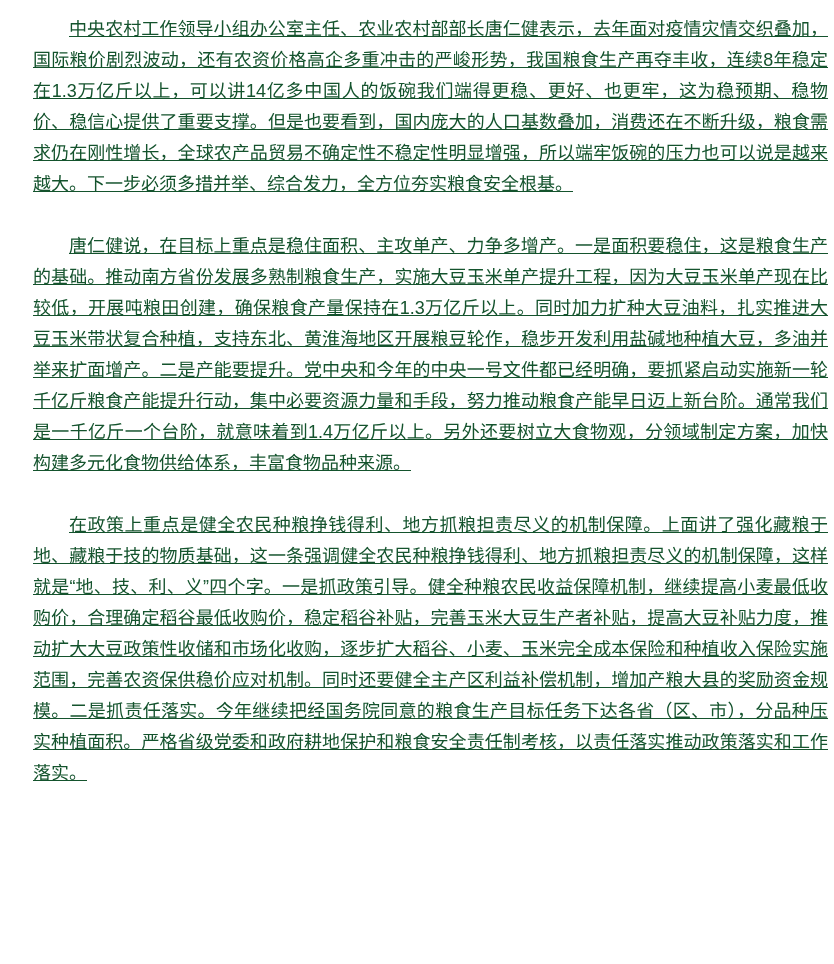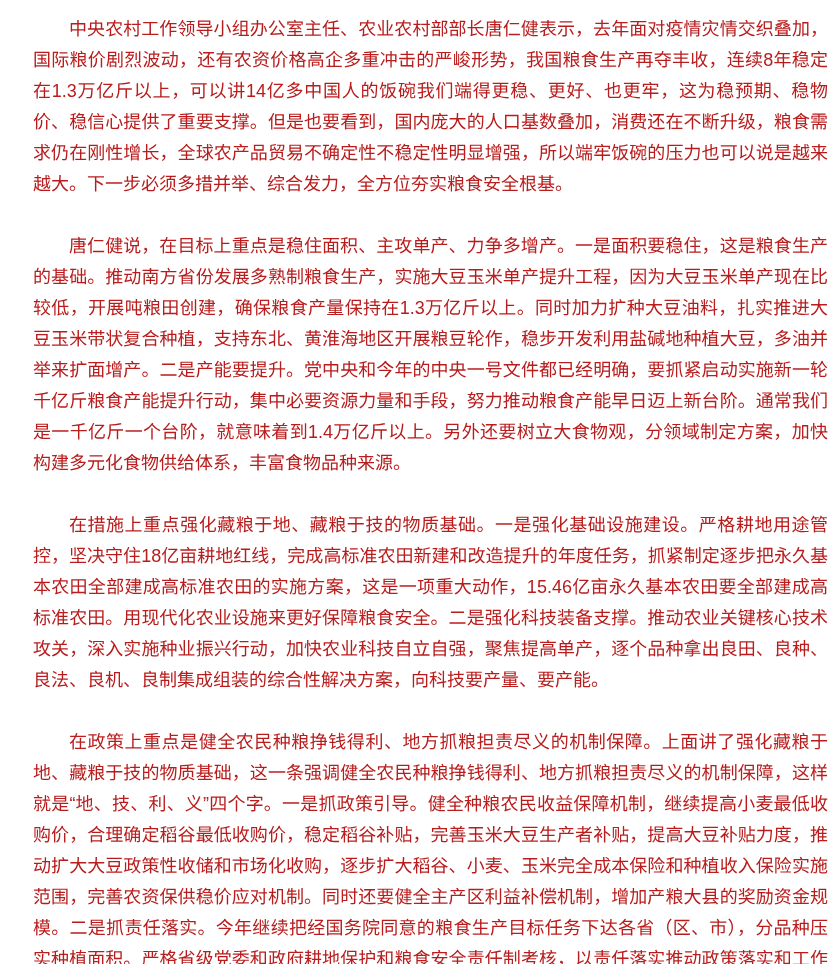--- a/index.html
+++ b/index.html
@@ -22,27 +22,27 @@
   }
   .article p {
     margin: 0 0 31px 0;
     font-size: 18px;
     line-height: 31px;
     letter-spacing: 0;
     text-align: justify;
     text-justify: inter-ideograph;
     text-indent: 2em;
     word-break: break-all;
-    color: #b91c1c;
+    color: #14532d;
+    text-decoration: underline;
   }
   .article p:last-child {
     margin-bottom: 0;
   }
 </style>
 </head>
 <body>
 
 <main class="article">
   <p>中央农村工作领导小组办公室主任、农业农村部部长唐仁健表示，去年面对疫情灾情交织叠加，国际粮价剧烈波动，还有农资价格高企多重冲击的严峻形势，我国粮食生产再夺丰收，连续8年稳定在1.3万亿斤以上，可以讲14亿多中国人的饭碗我们端得更稳、更好、也更牢，这为稳预期、稳物价、稳信心提供了重要支撑。但是也要看到，国内庞大的人口基数叠加，消费还在不断升级，粮食需求仍在刚性增长，全球农产品贸易不确定性不稳定性明显增强，所以端牢饭碗的压力也可以说是越来越大。下一步必须多措并举、综合发力，全方位夯实粮食安全根基。</p>
   <p>唐仁健说，在目标上重点是稳住面积、主攻单产、力争多增产。一是面积要稳住，这是粮食生产的基础。推动南方省份发展多熟制粮食生产，实施大豆玉米单产提升工程，因为大豆玉米单产现在比较低，开展吨粮田创建，确保粮食产量保持在1.3万亿斤以上。同时加力扩种大豆油料，扎实推进大豆玉米带状复合种植，支持东北、黄淮海地区开展粮豆轮作，稳步开发利用盐碱地种植大豆，多油并举来扩面增产。二是产能要提升。党中央和今年的中央一号文件都已经明确，要抓紧启动实施新一轮千亿斤粮食产能提升行动，集中必要资源力量和手段，努力推动粮食产能早日迈上新台阶。通常我们是一千亿斤一个台阶，就意味着到1.4万亿斤以上。另外还要树立大食物观，分领域制定方案，加快构建多元化食物供给体系，丰富食物品种来源。</p>
-  <p>在措施上重点强化藏粮于地、藏粮于技的物质基础。一是强化基础设施建设。严格耕地用途管控，坚决守住18亿亩耕地红线，完成高标准农田新建和改造提升的年度任务，抓紧制定逐步把永久基本农田全部建成高标准农田的实施方案，这是一项重大动作，15.46亿亩永久基本农田要全部建成高标准农田。用现代化农业设施来更好保障粮食安全。二是强化科技装备支撑。推动农业关键核心技术攻关，深入实施种业振兴行动，加快农业科技自立自强，聚焦提高单产，逐个品种拿出良田、良种、良法、良机、良制集成组装的综合性解决方案，向科技要产量、要产能。</p>
   <p>在政策上重点是健全农民种粮挣钱得利、地方抓粮担责尽义的机制保障。上面讲了强化藏粮于地、藏粮于技的物质基础，这一条强调健全农民种粮挣钱得利、地方抓粮担责尽义的机制保障，这样就是“地、技、利、义”四个字。一是抓政策引导。健全种粮农民收益保障机制，继续提高小麦最低收购价，合理确定稻谷最低收购价，稳定稻谷补贴，完善玉米大豆生产者补贴，提高大豆补贴力度，推动扩大大豆政策性收储和市场化收购，逐步扩大稻谷、小麦、玉米完全成本保险和种植收入保险实施范围，完善农资保供稳价应对机制。同时还要健全主产区利益补偿机制，增加产粮大县的奖励资金规模。二是抓责任落实。今年继续把经国务院同意的粮食生产目标任务下达各省（区、市），分品种压实种植面积。严格省级党委和政府耕地保护和粮食安全责任制考核，以责任落实推动政策落实和工作落实。</p>
 </main>
 
 </body></html>

